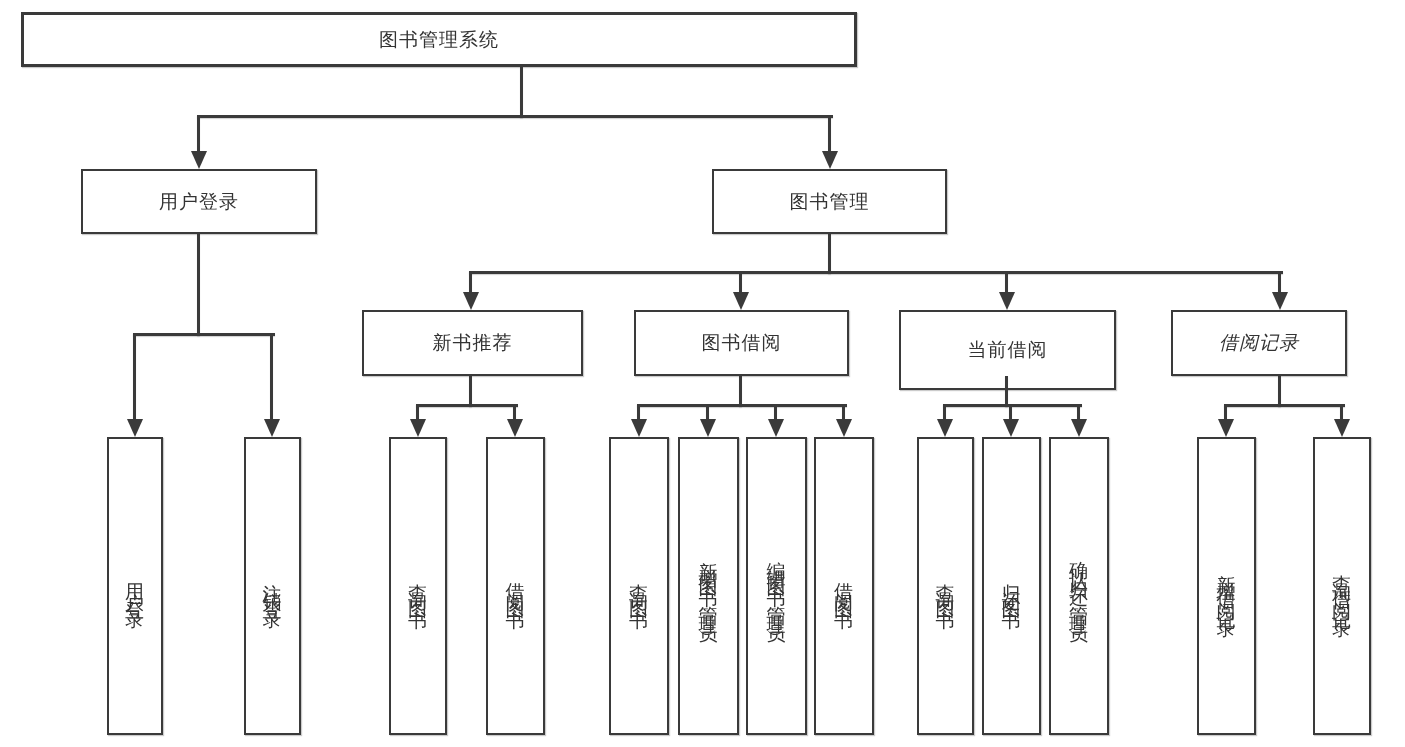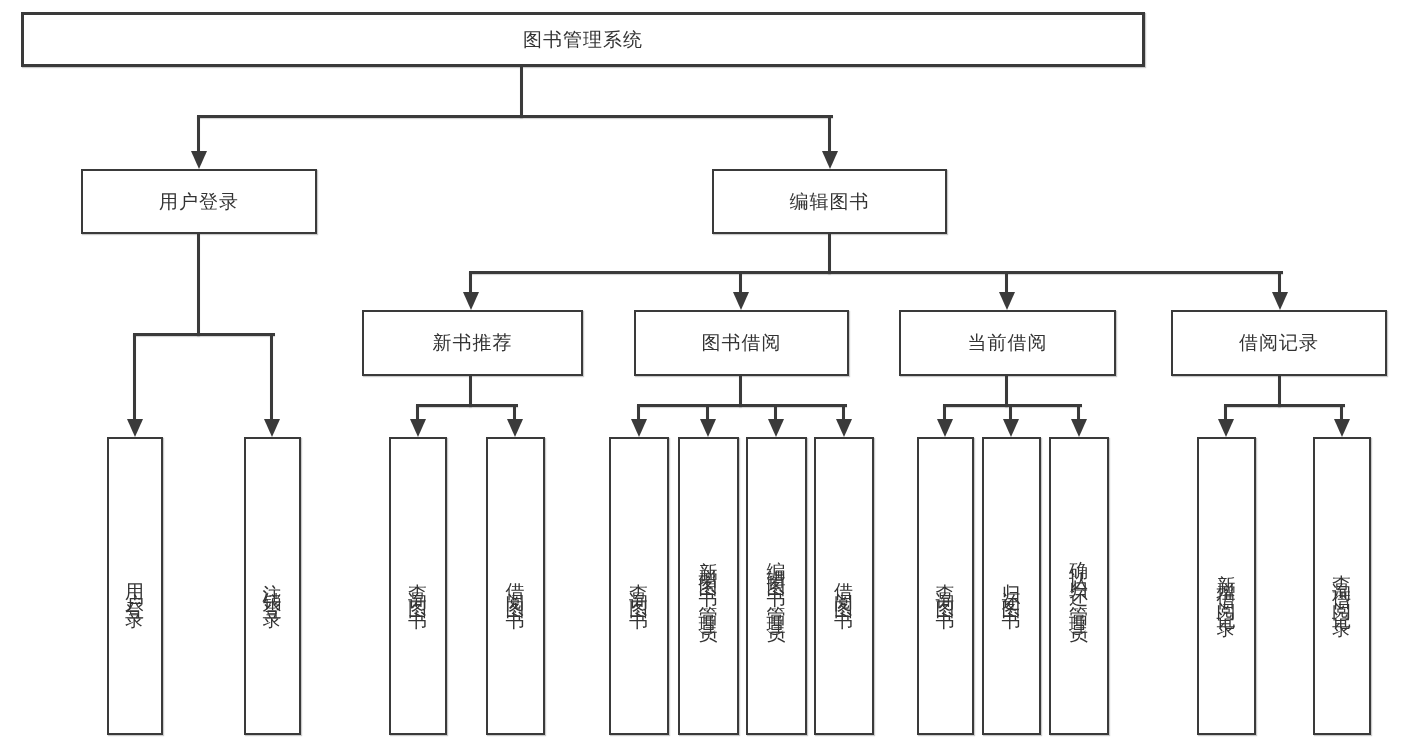--- a/index.html
+++ b/index.html
@@ -12,27 +12,27 @@
     font-family:"DejaVu Sans","Liberation Sans",sans-serif;color:var(--text);
     overflow:hidden;
   }
   .box{
     position:absolute;box-sizing:border-box;background:#fff;
     border:2px solid var(--border);
     box-shadow:1px 1px 1px rgba(140,140,140,.45);
     display:flex;align-items:center;justify-content:center;
     font-size:19px;letter-spacing:1px;color:var(--text);
   }
-  .root{left:21px;top:12px;width:1124px;height:55px;border-width:3px;text-align:center;}
+  .root{left:21px;top:12px;width:836px;height:55px;border-width:3px;text-align:center;}
   .n-user{left:81px;top:169px;width:236px;height:65px;}
   .n-mgmt{left:712px;top:169px;width:235px;height:65px;}
   .n-new{left:362px;top:310px;width:221px;height:66px;}
   .n-bor{left:634px;top:310px;width:215px;height:66px;}
-  .n-cur{left:899px;top:310px;width:217px;height:66px;}
-  .n-rec{left:1171px;top:310px;width:216px;height:66px;}
+  .n-cur{left:899px;top:310px;width:217px;height:80px;}
+  .n-rec{left:1171px;top:310px;width:176px;height:66px;font-style:italic;}
   .leaf{top:437px;height:298px;}
   .l1a{left:107px;width:56px}.l1b{left:244px;width:57px}
   .l2a{left:389px;width:58px}.l2b{left:486px;width:59px}
   .l3a{left:609px;width:60px}.l3b{left:678px;width:61px}
   .l3c{left:746px;width:61px}.l3d{left:814px;width:60px}
   .l4a{left:917px;width:57px}.l4b{left:982px;width:59px}.l4c{left:1049px;width:60px}
   .l5a{left:1197px;width:59px}.l5b{left:1313px;width:58px}
   .vtxt{
     writing-mode:vertical-rl;text-orientation:mixed;
     font-size:19px;line-height:1;letter-spacing:9px;
@@ -48,21 +48,21 @@
     font-size:20px;color:var(--watermark);letter-spacing:1px;
   }
 </style>
 </head>
 <body>
 
 <div class="stage">
 
   <div class="box root">图书管理系统</div>
   <div class="box n-user">用户登录</div>
-  <div class="box n-mgmt">编辑图书</div>
+  <div class="box n-mgmt">图书管理</div>
 
   <div class="box n-bor">图书借阅</div>
   <div class="box n-new">新书推荐</div>
   <div class="box n-cur">当前借阅</div>
   <div class="box n-rec">借阅记录</div>
 
   <div class="box leaf l1a">
       <span class="vtxt">用户登录</span>
     </div>
   <div class="box leaf l1b">

